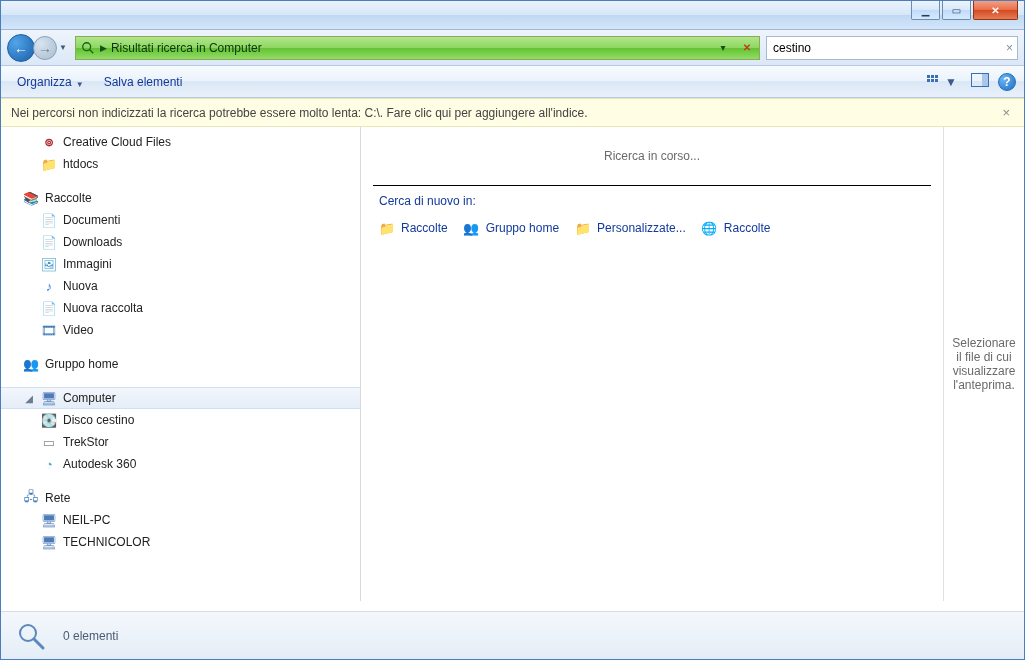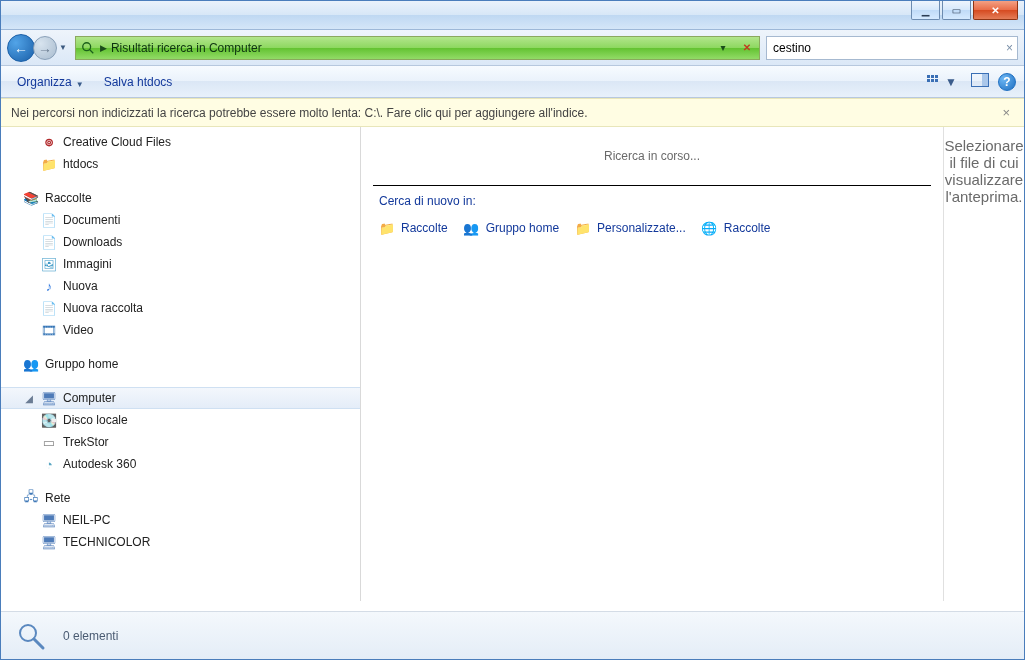--- a/index.html
+++ b/index.html
@@ -232,22 +232,22 @@
     padding:4px 6px;
   }
   .again-item{display:flex;align-items:center;gap:6px;color:#13399b;cursor:default;}
 
   
   .preview{
     width:80px;
     padding:10px 6px;
     text-align:center;
     color:#6a6a6a;
-    font-size:15px;
-    display:flex;align-items:flex-start;justify-content:center;
+    font-size:12px;
+    display:flex;align-items:center;justify-content:center;
   }
 
   
   .statusbar{
     height:48px;
     border-top:1px solid #d4dce6;
     background:linear-gradient(to bottom,#f4f8fc,#e4edf7);
     display:flex;align-items:center;
     padding:0 12px;
     gap:14px;
@@ -313,21 +313,21 @@
     <span class="clear-x">×</span>
   </div>
 </div>
 
 <div class="cmdbar">
   <div class="cmd-link">
     <span>Organizza</span>
     <span class="dd-arrow">▼</span>
   </div>
   <div class="cmd-link">
-    <span>Salva htdocs</span>
+    <span>Salva elementi</span>
   </div>
   <div class="cmd-spacer"></div>
   <div class="cmd-iconbtn view">
     <span class="grid">
         <span></span>
         <span></span>
         <span></span>
         <span></span>
         <span></span>
         <span></span>
@@ -406,21 +406,21 @@
 
         <li class="group-gap"></li>
 
         <li class="root selected">
           <span class="exp">◢</span>
           <span class="ico ico-comp">🖥</span>
           <span class="tree-label">Computer</span>
         </li>
         <li class="child">
           <span class="ico ico-drive">💽</span>
-          <span class="tree-label">Disco locale</span>
+          <span class="tree-label">Disco cestino</span>
         </li>
         <li class="child">
           <span class="ico ico-usb">▭</span>
           <span class="tree-label">TrekStor</span>
         </li>
         <li class="child">
           <span class="ico ico-autodesk">◔</span>
           <span class="tree-label">Autodesk 360</span>
         </li>
 

